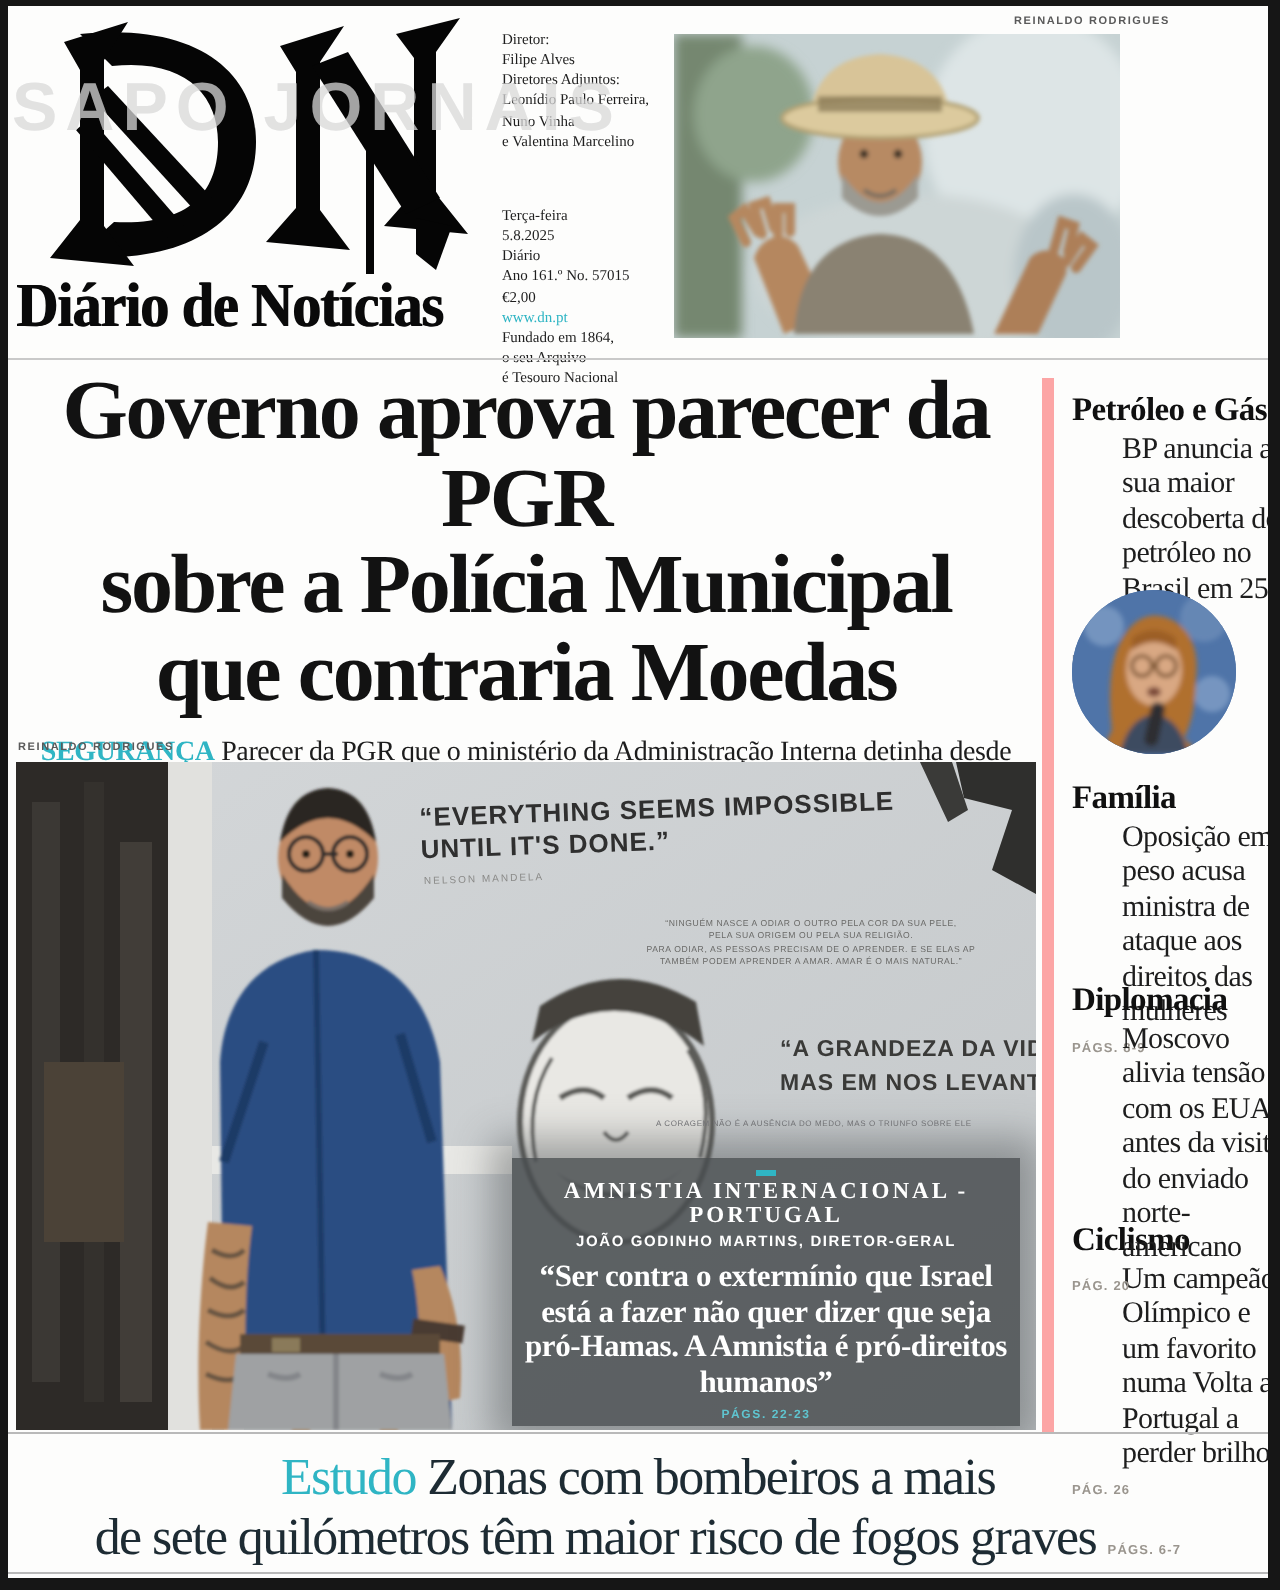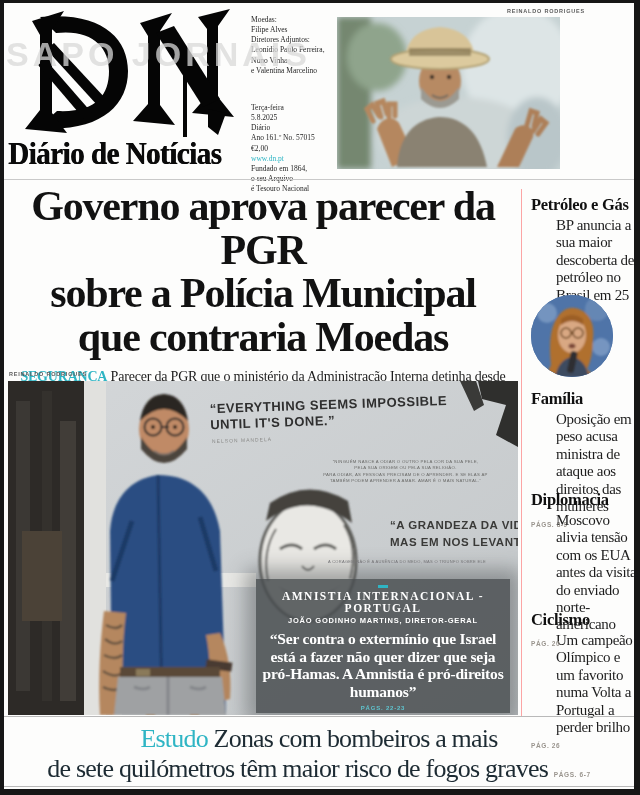--- a/index.html
+++ b/index.html
@@ -65,21 +65,21 @@
   #caption .accent-mark { display:block; margin:0 auto 2px auto; width:10px; height:3px; background:#2fb5c4; }
   #caption .label { font-size:11.5px; font-weight:bold; letter-spacing:1.5px; }
   #caption .byline { font-family:"Liberation Sans",sans-serif; font-size:7.5px; font-weight:bold;
     letter-spacing:0.8px; margin-top:2px; }
   #caption .quote { margin-top:5px; font-weight:bold; font-size:15.5px; line-height:1.13; letter-spacing:-0.2px; }
   #caption .pages { margin-top:5px; font-family:"Liberation Sans",sans-serif; font-size:6px;
     font-weight:bold; letter-spacing:0.8px; color:#5fc4cf; }
 
   
   #sidebar { position:absolute; top:186px; left:517px; width:117px; height:528px;
-    border-left:1px solid #fca5a5; }
+    border-left:6px solid #fca5a5; }
   .sb-item { position:absolute; left:9px; width:108px; }
   .sb-item .t { font-weight:bold; font-size:16.5px; letter-spacing:-0.3px; color:#101010; margin-bottom:2px; }
   .sb-item .x { font-size:15px; line-height:1.16; letter-spacing:-0.3px; color:#1d1d1d;margin-left:25px; }
   .sb-item .p { margin-top:6px; font-family:"Liberation Sans",sans-serif; font-size:6.5px;
     font-weight:bold; letter-spacing:0.6px; color:#9a958e; }
   #sb-photo { position:absolute; left:9px; top:106px; width:82px; height:82px; border-radius:50%;
     overflow:hidden; background:#4f74a8; }
 
   
   #bottom { position:absolute; top:714px; left:0; width:100%; height:73px; text-align:center; }
@@ -110,21 +110,21 @@
         <polygon points="186,8 218,0 206,17 206,88 222,108 180,104 195,87 195,20"></polygon>
         <polygon points="144,24 162,17 208,90 191,98"></polygon>
         <rect x="171" y="58" width="4" height="70"></rect>
         <polygon points="196,100 214,104 206,126 196,118"></polygon>
       </g>
     </svg>
     <div id="watermark">SAPO JORNAIS</div>
     <div id="dn-title">Diário de Notícias</div>
 
     <div id="credits" class="mini">
-      <div>Moedas:</div>
+      <div>Diretor:</div>
       <div>Filipe Alves</div>
       <div>Diretores Adjuntos:</div>
       <div>Leonídio Paulo Ferreira,</div>
       <div>Nuno Vinha</div>
       <div>e Valentina Marcelino</div>
     </div>
 
     <div id="edition" class="mini">
       <div>Terça-feira</div>
       <div>5.8.2025</div>

